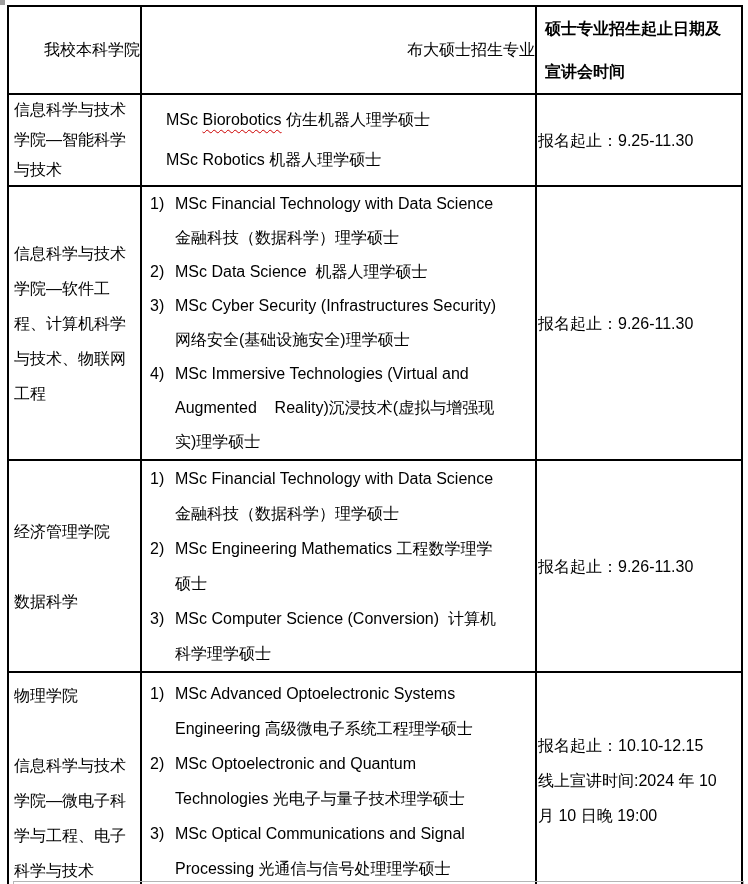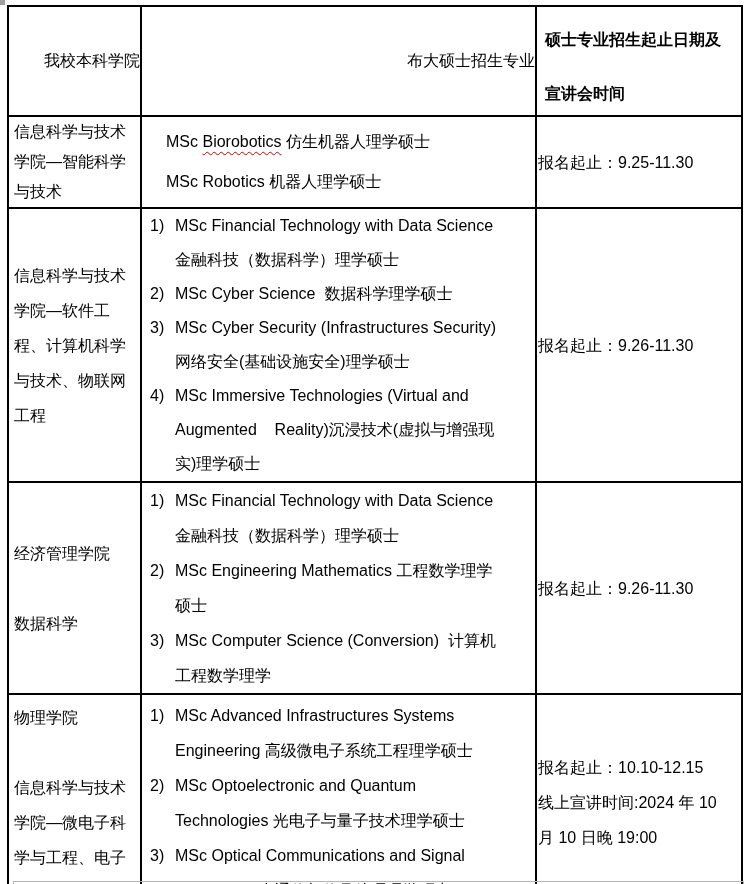--- a/index.html
+++ b/index.html
@@ -16,21 +16,21 @@
   table.doc {
     position: absolute; left: 7px; top: 5px;
     width: 734px;
     border-collapse: collapse; table-layout: fixed;
     font-size: 16px;
   }
   td { border: 2px solid #000000; vertical-align: middle; padding: 0; overflow: hidden; }
 
   .th-c { text-align: right; font-weight: normal; }
   .th-l { font-weight: bold; padding-left: 8px; }
-  .th-l .hline { line-height: 43px; min-height: 43px; white-space: pre; margin-top: 11px; }
+  .th-l .hline { line-height: 43px; min-height: 43px; white-space: pre; }
 
   .college { padding: 0 4px 0 5px; line-height: 35px; border-radius: 7px; }
   .college .cline { min-height: 35px; white-space: pre; }
   tr.r0 .college { line-height: 30px; }
   tr.r0 .college .cline { min-height: 30px; }
 
   .progs { line-height: 35px; }
   .item { position: relative; padding-left: 33px; }
   .inum { position: absolute; left: 8px; top: 0; }
   .pline { white-space: pre; min-height: 35px; }
@@ -110,21 +110,21 @@
         <div class="cline">工程</div>
       </td>
       <td class="progs">
         <div class="item">
           <span class="inum">1)</span>
           <div class="pline">MSc Financial Technology with Data Science</div>
           <div class="pline">金融科技（数据科学）理学硕士</div>
         </div>
         <div class="item">
           <span class="inum">2)</span>
-          <div class="pline">MSc Cyber Science  数据科学理学硕士</div>
+          <div class="pline">MSc Data Science  机器人理学硕士</div>
         </div>
         <div class="item">
           <span class="inum">3)</span>
           <div class="pline">MSc Cyber Security (Infrastructures Security)</div>
           <div class="pline">网络安全(基础设施安全)理学硕士</div>
         </div>
         <div class="item">
           <span class="inum">4)</span>
           <div class="pline">MSc Immersive Technologies (Virtual and</div>
           <div class="pline">Augmented    Reality)沉浸技术(虚拟与增强现</div>
@@ -149,41 +149,41 @@
           <div class="pline">金融科技（数据科学）理学硕士</div>
         </div>
         <div class="item">
           <span class="inum">2)</span>
           <div class="pline">MSc Engineering Mathematics 工程数学理学</div>
           <div class="pline">硕士</div>
         </div>
         <div class="item">
           <span class="inum">3)</span>
           <div class="pline">MSc Computer Science (Conversion)  计算机</div>
-          <div class="pline">工程数学理学</div>
+          <div class="pline">科学理学硕士</div>
         </div>
       </td>
       <td class="dates">
         <div class="dline">报名起止：9.26-11.30</div>
       </td>
     </tr>
 
     <tr class="r3" style="height:215px">
       <td class="college" style="vertical-align:top;padding-top:5px">
         <div class="cline">物理学院</div>
         <div class="cline"></div>
         <div class="cline">信息科学与技术</div>
         <div class="cline">学院—微电子科</div>
         <div class="cline">学与工程、电子</div>
         <div class="cline">科学与技术</div>
       </td>
       <td class="progs">
         <div class="item">
           <span class="inum">1)</span>
-          <div class="pline">MSc Advanced Infrastructures Systems</div>
+          <div class="pline">MSc Advanced Optoelectronic Systems</div>
           <div class="pline">Engineering 高级微电子系统工程理学硕士</div>
         </div>
         <div class="item">
           <span class="inum">2)</span>
           <div class="pline">MSc Optoelectronic and Quantum</div>
           <div class="pline">Technologies 光电子与量子技术理学硕士</div>
         </div>
         <div class="item">
           <span class="inum">3)</span>
           <div class="pline">MSc Optical Communications and Signal</div>

